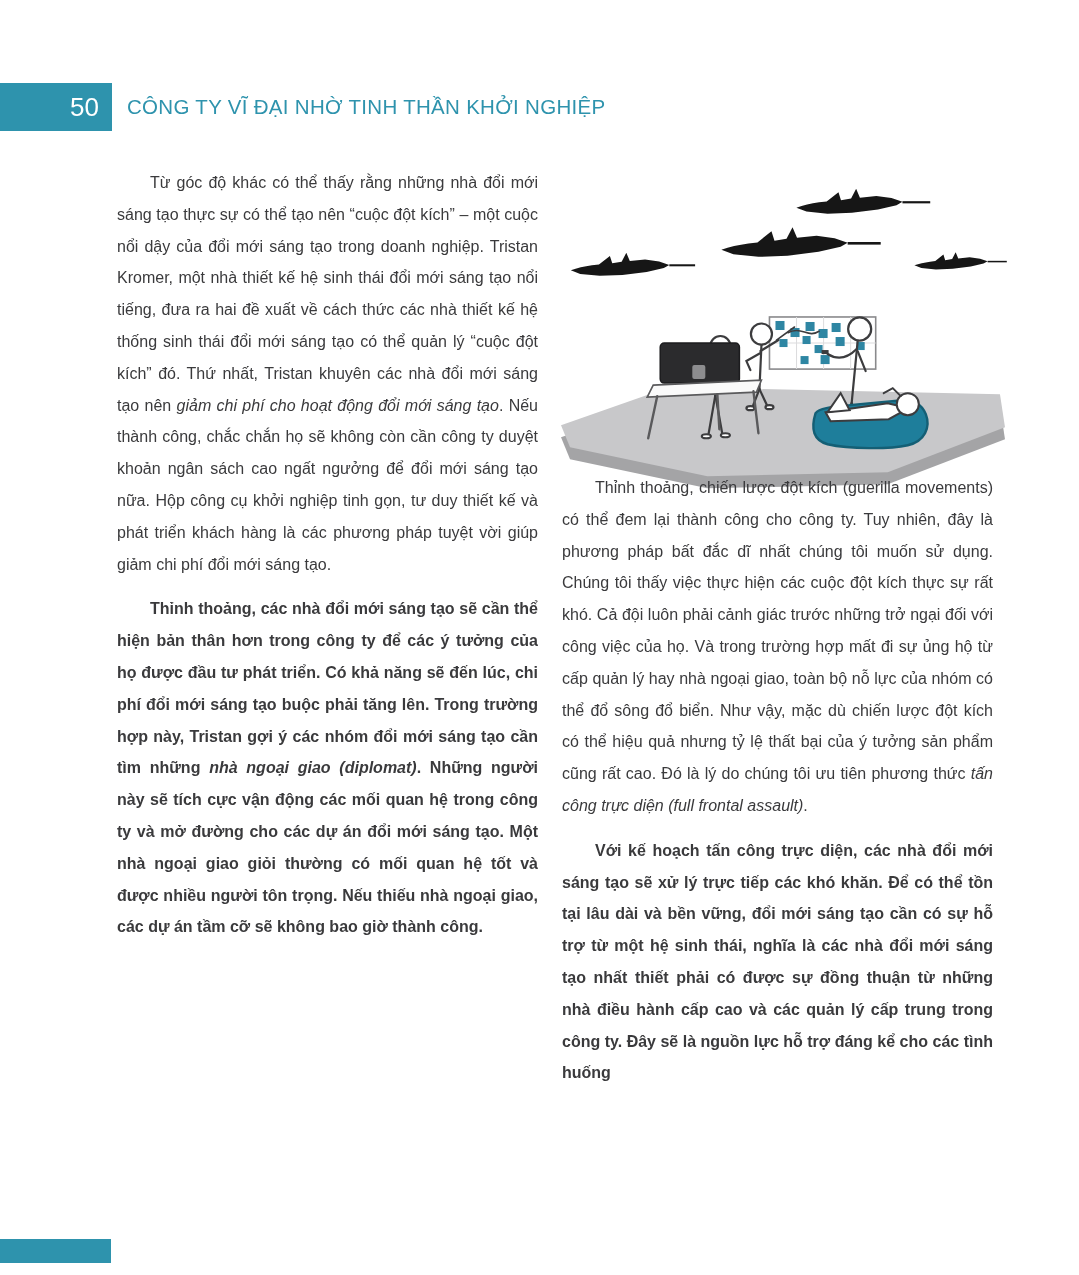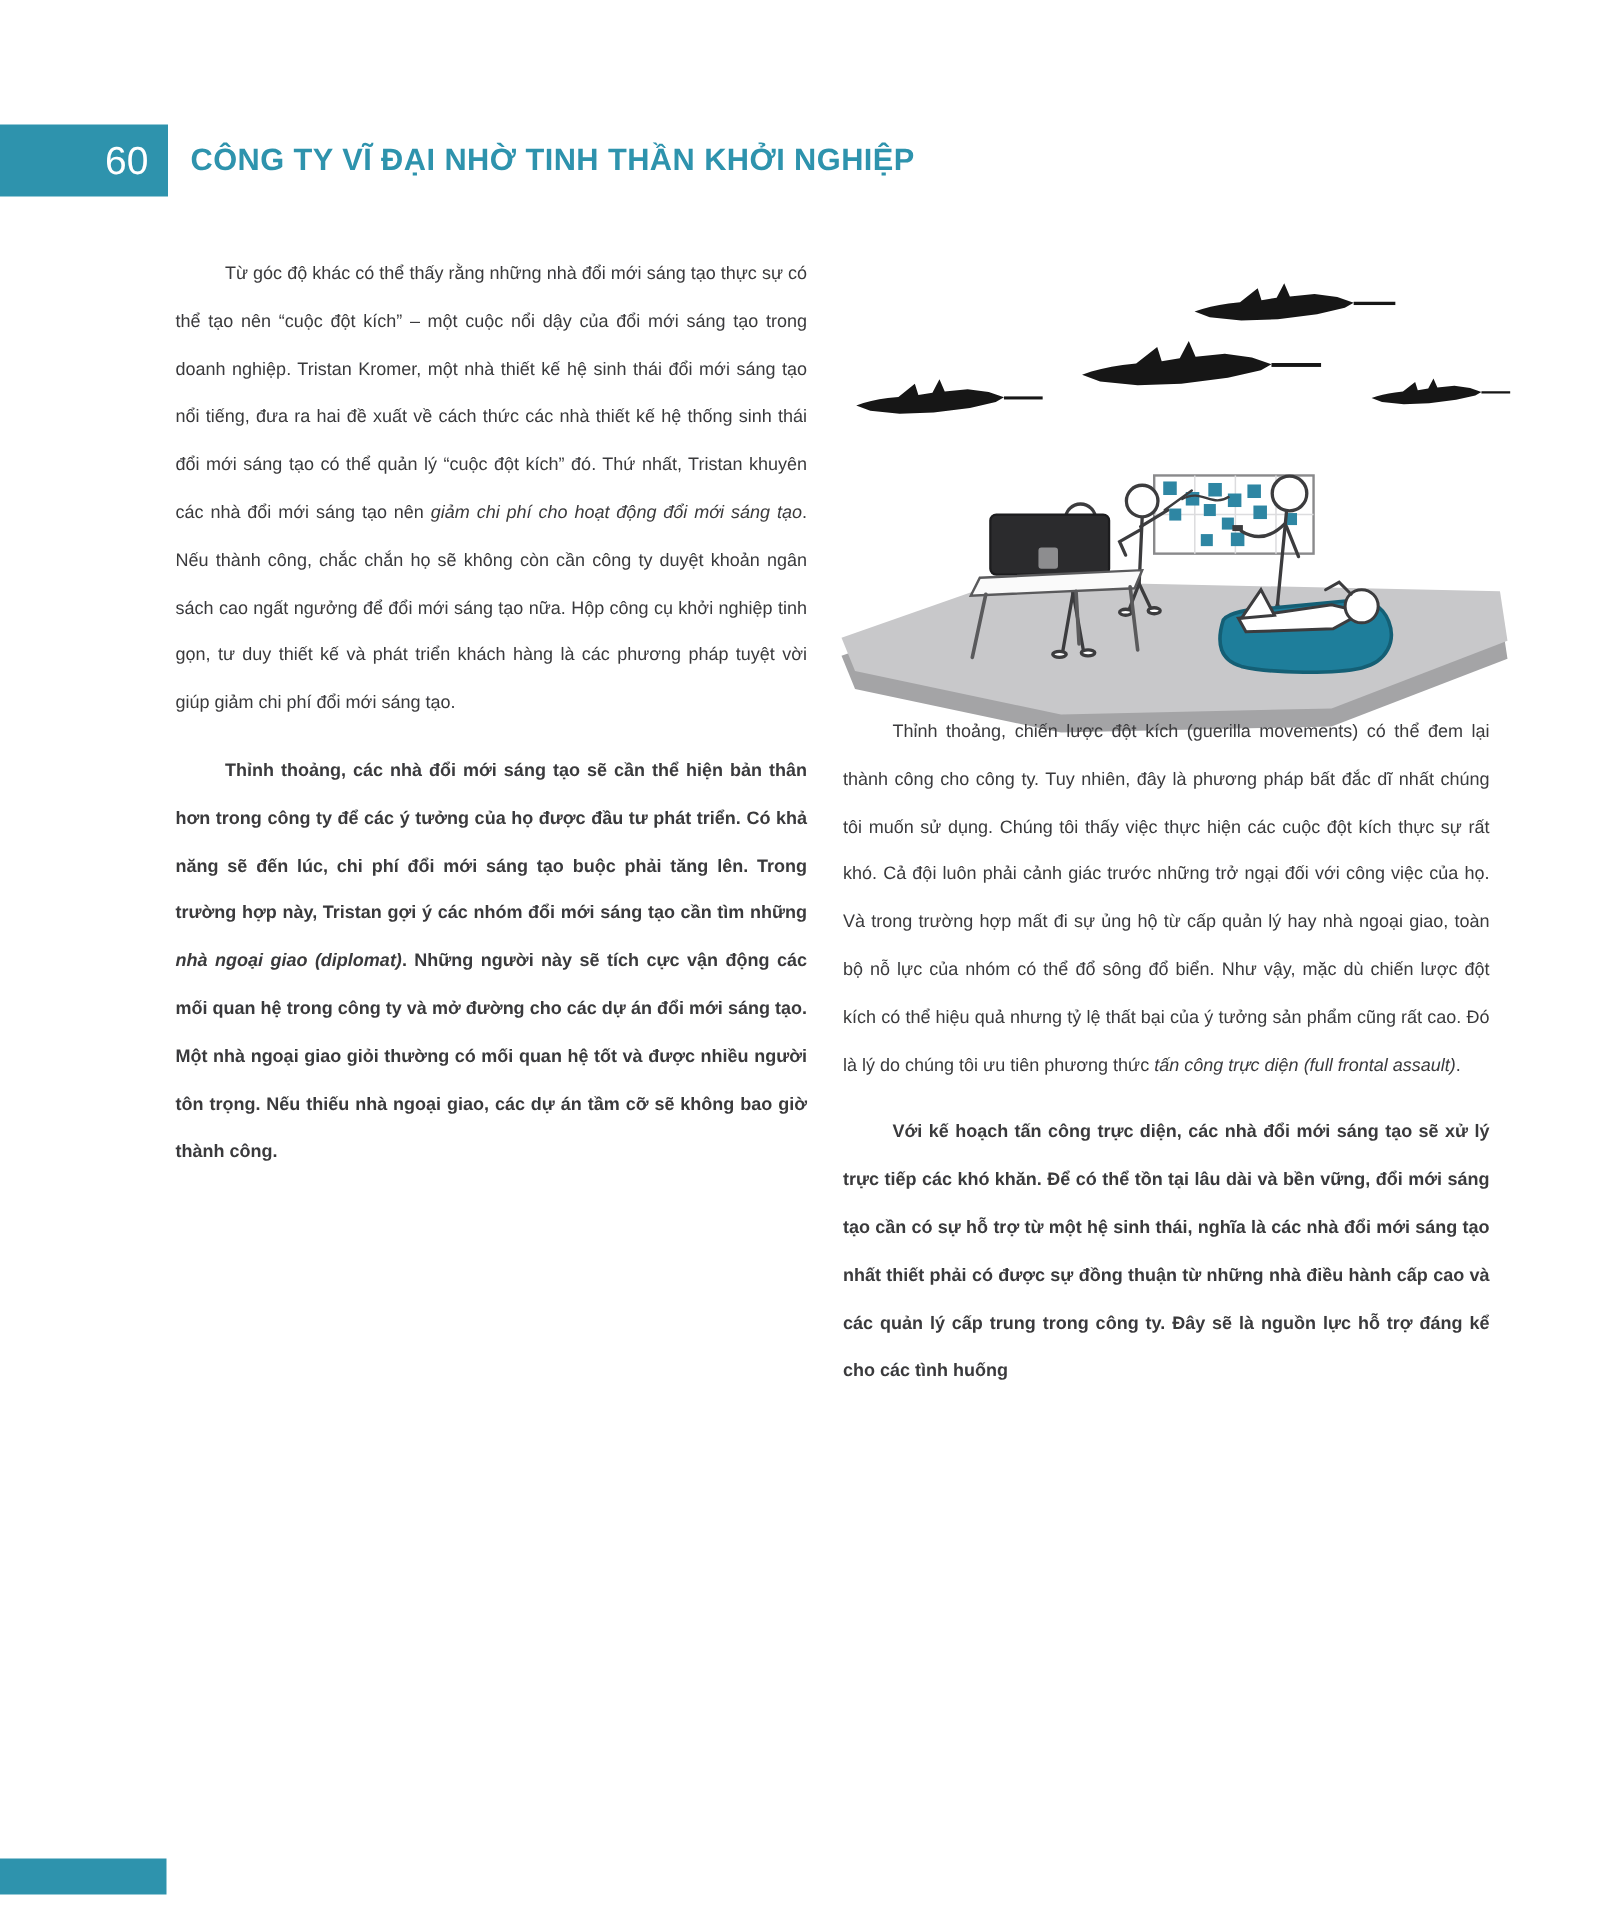--- a/index.html
+++ b/index.html
@@ -21,47 +21,47 @@
   }
   .page-tab{
     position:absolute;left:0;top:83px;width:112px;height:48px;
     background:var(--accent);color:#fff;
     display:flex;align-items:center;justify-content:flex-end;
     padding-right:13px;font-size:26px;font-weight:400;
   }
   .header-title{
     position:absolute;left:127px;top:83px;height:48px;
     display:flex;align-items:center;
-    color:var(--accent);font-size:20.5px;font-weight:bold;letter-spacing:0.3px;
+    color:var(--accent);font-size:20.5px;font-weight:normal;letter-spacing:0.3px;
     white-space:nowrap;
   }
   .col{
     position:absolute;text-align:justify;
-    font-size:12px;line-height:31.8px;color:var(--body-text);
+    font-size:16px;line-height:31.8px;color:var(--body-text);
   }
   .col p{margin:0 0 13px 0;text-indent:33px;}
   .col p:last-child{margin-bottom:0;font-weight:bold;}
   .col em{font-style:italic;}
   .col-left{left:117px;top:167px;width:421px;}
   .col-right{left:562px;top:472px;width:431px;}
   .illustration{
     position:absolute;left:557px;top:166px;width:453px;height:324px;margin:0;
   }
   .illustration svg{width:100%;height:100%;display:block;}
   .footer-tab{
     position:absolute;left:0;top:1239px;width:111px;height:24px;
     background:var(--accent);
   }
 </style>
 </head>
 <body>
 
 <header>
   <div class="page-tab">
-    <span>60</span>
+    <span>50</span>
   </div>
   <div class="header-title">CÔNG TY VĨ ĐẠI NHỜ TINH THẦN KHỞI NGHIỆP</div>
 </header>
 
 <div class="col col-left">
   <p><span>Từ góc độ khác có thể thấy rằng những nhà đổi mới sáng tạo thực sự có thể tạo nên “cuộc đột kích” – một cuộc nổi dậy của đổi mới sáng tạo trong doanh nghiệp. Tristan Kromer, một nhà thiết kế hệ sinh thái đổi mới sáng tạo nổi tiếng, đưa ra hai đề xuất về cách thức các nhà thiết kế hệ thống sinh thái đổi mới sáng tạo có thể quản lý “cuộc đột kích” đó. Thứ nhất, Tristan khuyên các nhà đổi mới sáng tạo nên </span><em>giảm chi phí cho hoạt động đổi mới sáng tạo</em><span>. Nếu thành công, chắc chắn họ sẽ không còn cần công ty duyệt khoản ngân sách cao ngất ngưởng để đổi mới sáng tạo nữa. Hộp công cụ khởi nghiệp tinh gọn, tư duy thiết kế và phát triển khách hàng là các phương pháp tuyệt vời giúp giảm chi phí đổi mới sáng tạo.</span></p>
   <p><span>Thỉnh thoảng, các nhà đổi mới sáng tạo sẽ cần thể hiện bản thân hơn trong công ty để các ý tưởng của họ được đầu tư phát triển. Có khả năng sẽ đến lúc, chi phí đổi mới sáng tạo buộc phải tăng lên. Trong trường hợp này, Tristan gợi ý các nhóm đổi mới sáng tạo cần tìm những </span><em>nhà ngoại giao (diplomat)</em><span>. Những người này sẽ tích cực vận động các mối quan hệ trong công ty và mở đường cho các dự án đổi mới sáng tạo. Một nhà ngoại giao giỏi thường có mối quan hệ tốt và được nhiều người tôn trọng. Nếu thiếu nhà ngoại giao, các dự án tầm cỡ sẽ không bao giờ thành công.</span></p>
 </div>
 
 <figure class="illustration" aria-label="Bốn chiếc máy bay chiến đấu bay phía trên một bệ nơi các nhân vật que làm việc với bàn máy tính, bảng chiến lược và một chiếc thuyền">

